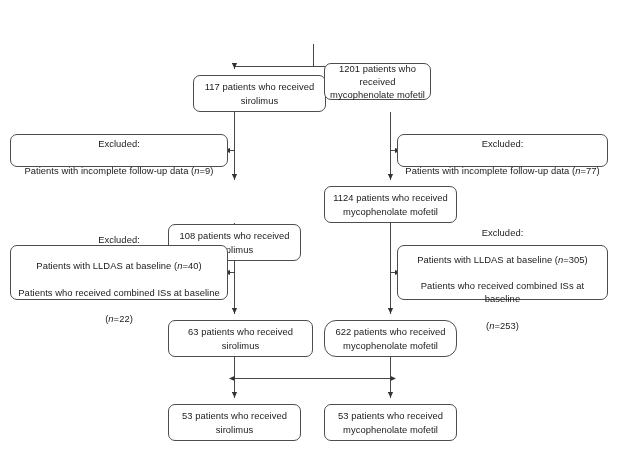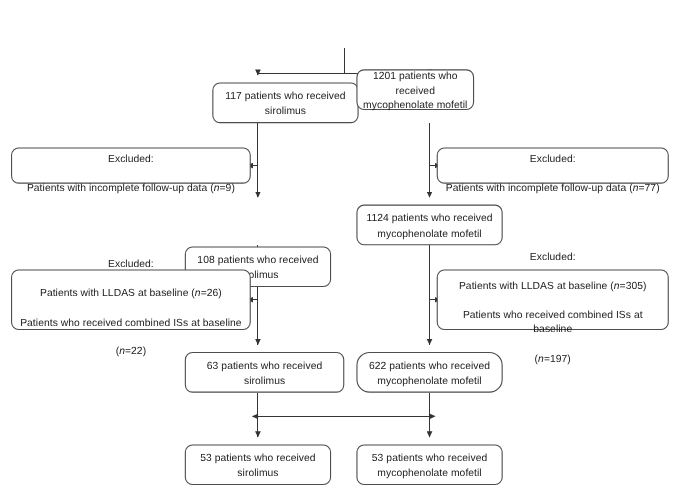--- a/index.html
+++ b/index.html
@@ -156,32 +156,32 @@
 sirolimus</span>
   </div>
   <div class="node" id="node-mmf-2">
     <span class="txt">1124 patients who received
 mycophenolate mofetil</span>
   </div>
 
   <div class="node" id="node-excl-left-2">
     <span class="txt">
       <span>Excluded:</span><br>
-      <span>Patients with LLDAS at baseline (</span><span class="ital">n</span><span>=26)</span><br>
+      <span>Patients with LLDAS at baseline (</span><span class="ital">n</span><span>=40)</span><br>
       <span>Patients who received combined ISs at baseline</span><br>
       <span>(</span><span class="ital">n</span><span>=22)</span>
     </span>
   </div>
 
   <div class="node" id="node-excl-right-2">
     <span class="txt">
       <span>Excluded:</span><br>
       <span>Patients with LLDAS at baseline (</span><span class="ital">n</span><span>=305)</span><br>
       <span>Patients who received combined ISs at baseline</span><br>
-      <span>(</span><span class="ital">n</span><span>=197)</span>
+      <span>(</span><span class="ital">n</span><span>=253)</span>
     </span>
   </div>
 
   <div class="node" id="node-sir-3">
     <span class="txt">63 patients who received
 sirolimus</span>
   </div>
   <div class="node" id="node-mmf-3">
     <span class="txt">622 patients who received
 mycophenolate mofetil</span>

